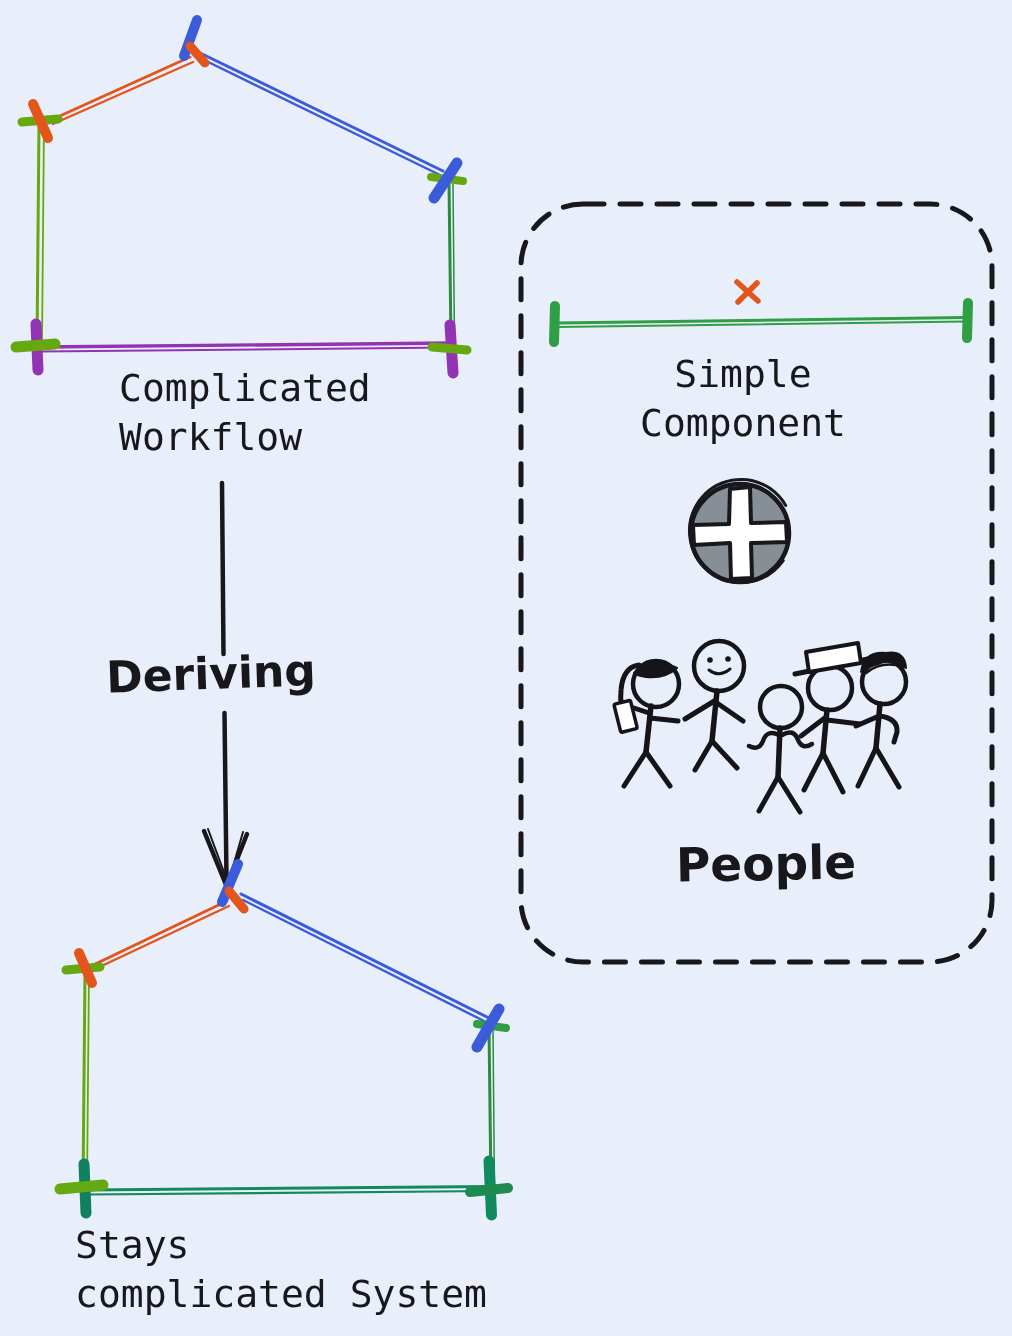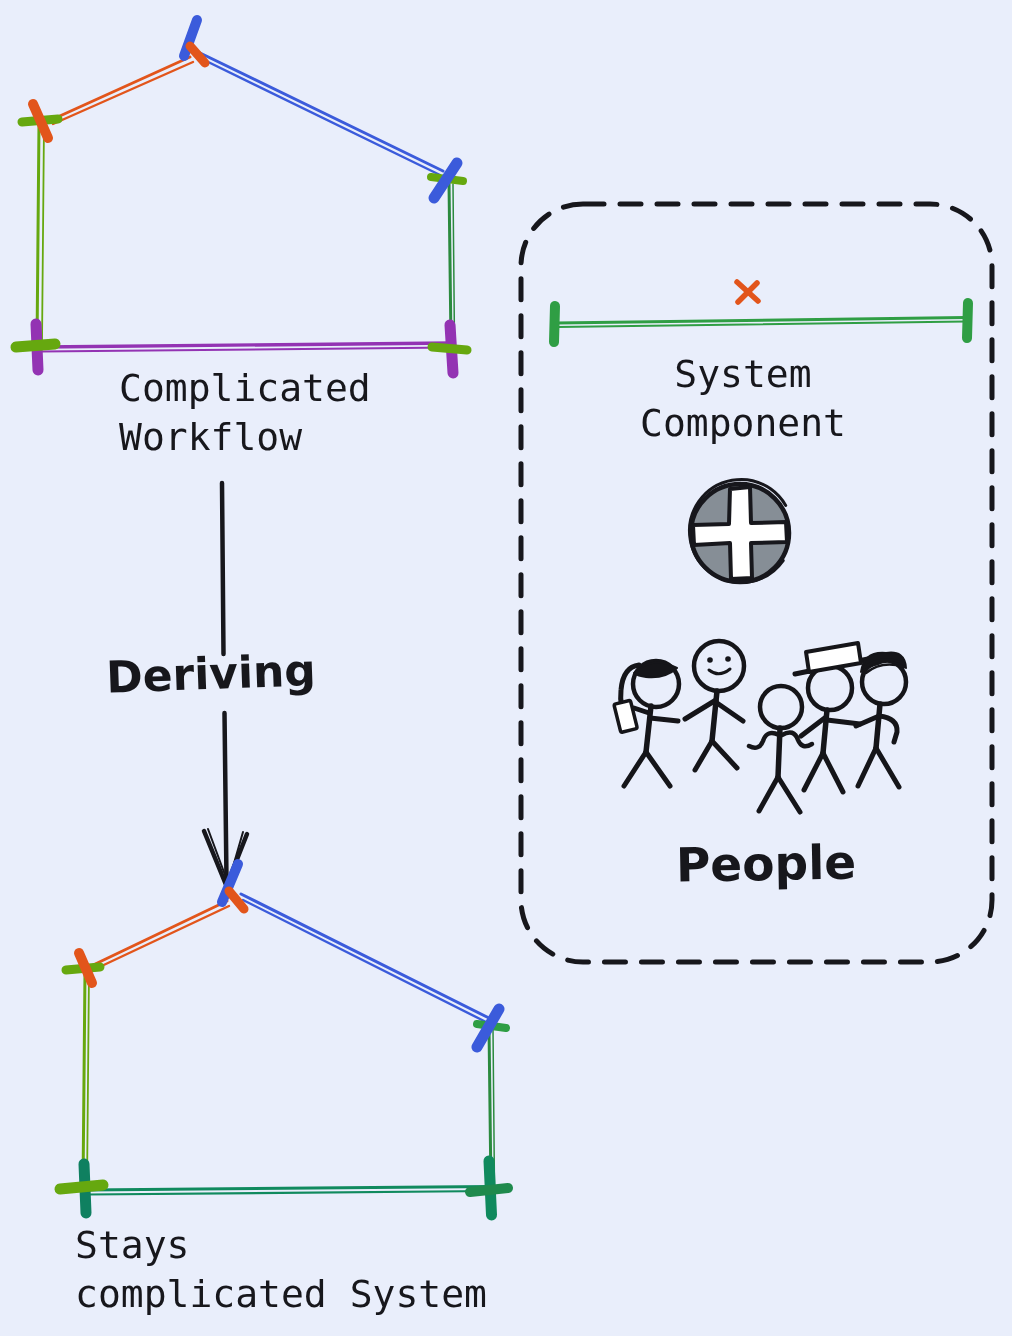--- a/index.html
+++ b/index.html
@@ -182,18 +182,18 @@
 </svg>
 
 <div id="label-cw" class="label mono">Complicated
 Workflow</div>
 
 <div id="label-deriving" class="label hand">Deriving</div>
 
 <div id="label-scs" class="label mono">Stays
 complicated System</div>
 
-<div id="label-sc" class="label mono">System
+<div id="label-sc" class="label mono">Simple
 Component</div>
 
 <div id="label-people" class="label hand">People</div>
 
 </div>
 
 </body></html>

